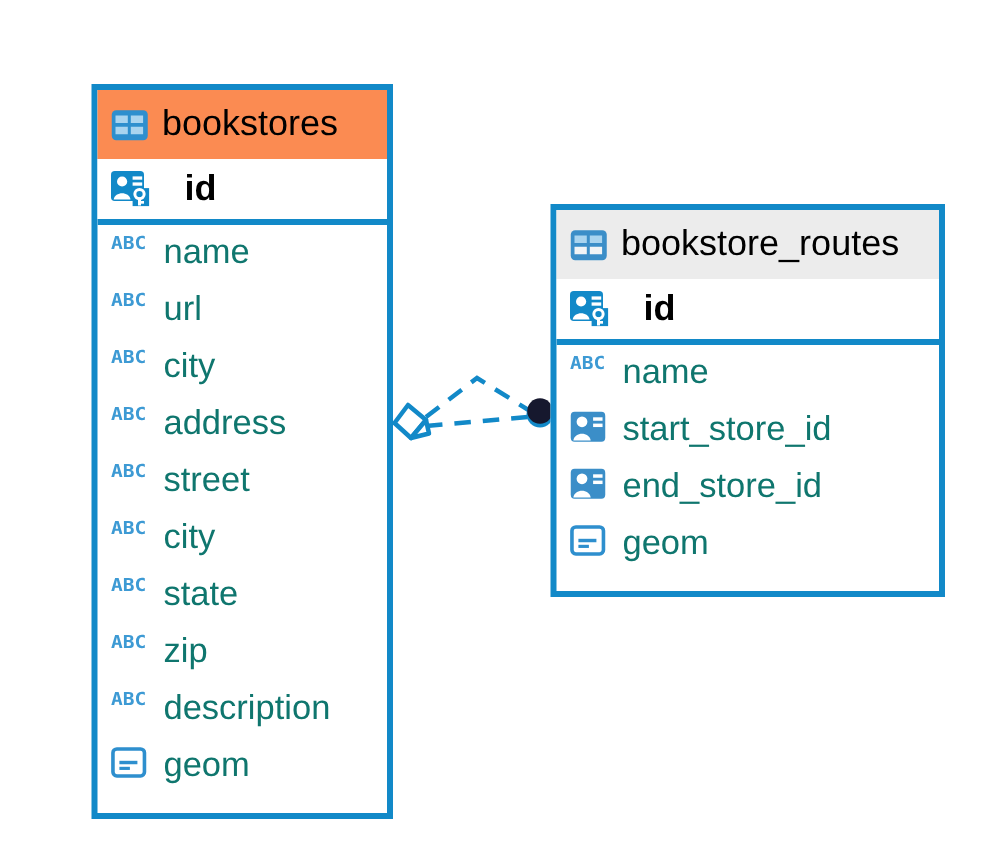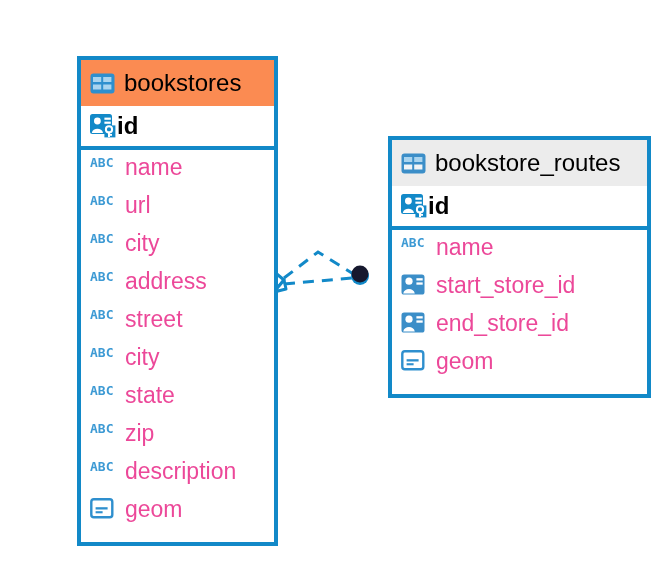--- a/index.html
+++ b/index.html
@@ -42,21 +42,21 @@
   .entity-title {
     font-size: 24px;
     color: #000000;
     white-space: nowrap;
     line-height: 1;
   }
 
   .pk-row {
     display: flex;
     align-items: center;
-    gap: 1px;
+    gap: 23px;
     height: 44px;
     padding: 0 10px 0 9px;
     box-sizing: border-box;
     border-bottom: 4px solid #1289c8;
     background: #ffffff;
   }
   .pk-row .field-name {
     font-size: 24px;
     font-weight: bold;
     color: #000;
@@ -67,21 +67,21 @@
     padding: 6px 10px 8px 9px;
   }
   .field-row {
     display: flex;
     align-items: flex-start;
     gap: 9px;
     height: 38px;
   }
   .field-name {
     font-size: 23px;
-    color: #ec4899;
+    color: #0f766e;
     line-height: 1;
     white-space: nowrap;
   }
 
   
   .icon {
     flex: 0 0 auto;
     display: block;
   }
   .icon svg { display: block; }
@@ -124,21 +124,21 @@
       <path d="M 272 270 L 284 280 L 274 292 L 263 282 Z" fill="#ffffff" stroke="#1289c8" stroke-width="3" stroke-linejoin="round"></path>
       <path d="M 274 292 L 284 280 L 286 289 Z" fill="#ffffff" stroke="#1289c8" stroke-width="3" stroke-linejoin="round"></path>
     </g>
 
     <g>
       <circle cx="360" cy="276" r="9" fill="#1289c8"></circle>
       <circle cx="360" cy="274" r="8.5" fill="#16182e"></circle>
     </g>
   </svg>
 
-  <div class="entity" style="left:77px; top:56px; width:201px; height:490px;">
+  <div class="entity" style="left:61px; top:56px; width:201px; height:490px;">
 
     <div class="entity-header hl">
       <span class="icon">
         <svg width="25" height="21" viewBox="0 0 25 21">
           <rect x="0.5" y="0.5" width="24" height="20" rx="3" fill="#2e8fce"></rect>
           <rect x="3" y="4" width="8.2" height="5" fill="#a9d4ef"></rect>
           <rect x="13.2" y="4" width="8.2" height="5" fill="#a9d4ef"></rect>
           <rect x="3" y="11.5" width="8.2" height="5" fill="#a9d4ef"></rect>
           <rect x="13.2" y="11.5" width="8.2" height="5" fill="#a9d4ef"></rect>
         </svg>
@@ -217,21 +217,21 @@
             <rect x="5.6" y="9.2" width="12" height="2.3" fill="#2e8fce"></rect>
             <rect x="5.6" y="13.2" width="7" height="2.1" fill="#2e8fce"></rect>
           </svg>
         </span>
         <span class="field-name">geom</span>
       </div>
 
     </div>
   </div>
 
-  <div class="entity" style="left:367px; top:136px; width:263px; height:262px;margin-left:21px;">
+  <div class="entity" style="left:367px; top:136px; width:263px; height:262px;">
 
     <div class="entity-header plain">
       <span class="icon">
         <svg width="25" height="21" viewBox="0 0 25 21">
           <rect x="0.5" y="0.5" width="24" height="20" rx="3" fill="#3b8ec8"></rect>
           <rect x="3" y="4" width="8.2" height="5" fill="#a9d4ef"></rect>
           <rect x="13.2" y="4" width="8.2" height="5" fill="#a9d4ef"></rect>
           <rect x="3" y="11.5" width="8.2" height="5" fill="#f1f4f6"></rect>
           <rect x="13.2" y="11.5" width="8.2" height="5" fill="#f1f4f6"></rect>
         </svg>

